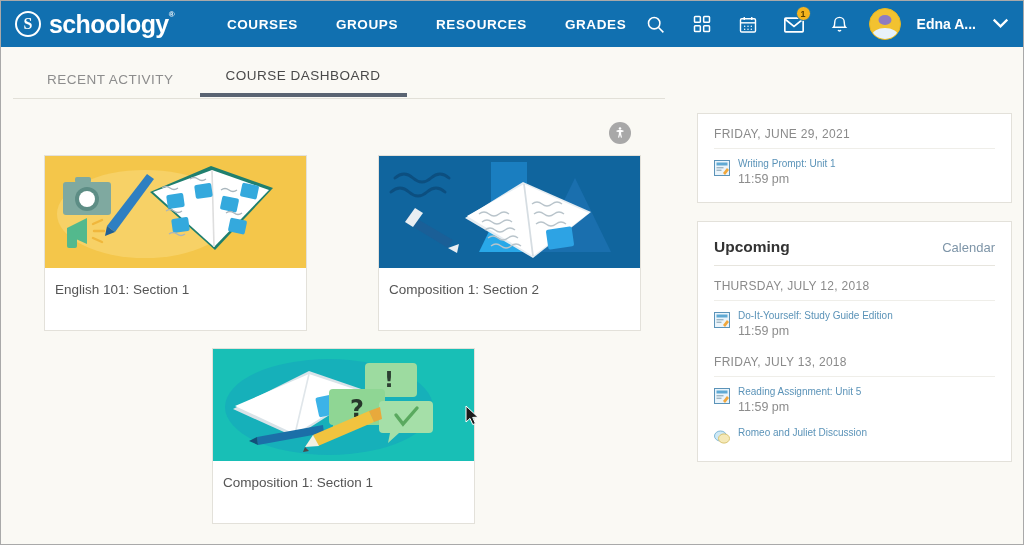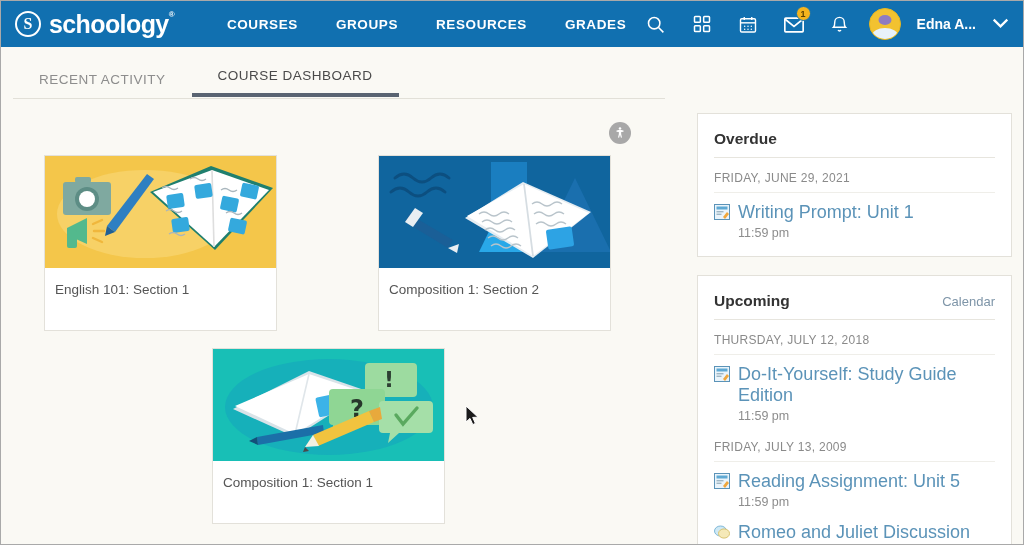--- a/index.html
+++ b/index.html
@@ -91,21 +91,21 @@
   }
   .chev { cursor: pointer; padding: 0 8px; }
 
   
   .tabsrow {
     position: absolute; top: 46px; left: 0;
     width: 1024px; height: 52px;
     background: #faf9f4;
   }
   .tabs {
-    position: absolute; left: 12px; top: 12px;
+    position: absolute; left: 20px; top: 12px;
     display: flex; align-items: flex-end; height: 38px;
   }
   .tab {
     font-size: 13.5px; letter-spacing: 0.5px;
     color: #8d8d8d; padding: 0 26px 10px 26px;
     cursor: pointer; white-space: nowrap;
   }
   .tab.active { color: #4a4a4a; border-bottom: 4px solid #5a6472; }
   .tabs-underline {
     position: absolute; left: 12px; top: 97px;
@@ -117,21 +117,21 @@
 
   .access-btn {
     position: absolute; right: 60px; top: 23px;
     width: 22px; height: 22px; border-radius: 50%;
     background: #a8a8a8; cursor: pointer;
     display: flex; align-items: center; justify-content: center;
   }
 
   .card {
     position: absolute;
-    width: 233px;
+    width: 263px;
     background: #ffffff;
     border: 1px solid #e3e1da;
     cursor: pointer;
   }
   .card-1 { left: 43px; top: 56px; }
   .card-2 { left: 377px; top: 56px; }
   .card-3 { left: 211px; top: 249px; }
 
   .card-img { width: 100%; height: 112px; position: relative; overflow: hidden; }
   .card-title {
@@ -153,21 +153,21 @@
   .panel-title { font-size: 15.5px; color: #333333; font-weight: bold; }
   .panel-link { font-size: 13px; color: #7e95a8; cursor: pointer; }
   .daterow {
     font-size: 12px; color: #8a8a8a; letter-spacing: 0.3px;
     padding: 13px 0 0 0;
     border-bottom: 1px solid #efeee9; padding-bottom: 7px;
   }
   .event { display: flex; gap: 8px; padding: 9px 0 4px 0; }
   .ev-icon { flex: 0 0 16px; width: 16px; height: 16px; margin-top: 2px; }
   .ev-body { display: flex; flex-direction: column; gap: 3px; }
-  .ev-name { font-size: 18px; color: #5b93b8; cursor: pointer; }
+  .ev-name { font-size: 10px; color: #5b93b8; cursor: pointer; }
   .ev-time { font-size: 12.5px; color: #8d8d8d; }
 
   .cursor { position: absolute; left: 464px; top: 404px; pointer-events: none; }
 </style>
 </head>
 <body>
 
 <div class="app">
 
   <div class="topbar">
@@ -364,23 +364,20 @@
           <path d="M92 98 l-2 5 6 -1 z" fill="#4a4a4a"></path>
         </svg>
       </div>
       <div class="card-title">Composition 1: Section 1</div>
     </div>
   </div>
 
   <div class="side">
 
     <div class="panel">
-      <div class="panel-head">
-        <span class="panel-title">Overdue</span>
-      </div>
 
       <div class="daterow">FRIDAY, JUNE 29, 2021</div>
       <div class="event">
         <span class="ev-icon">
           <svg width="16" height="16" viewBox="0 0 16 16">
             <rect x="0.5" y="0.5" width="15" height="15" fill="#eaf4fb" stroke="#5b93b8"></rect>
             <rect x="2.5" y="2.5" width="11" height="3" fill="#5fa9d4"></rect>
             <rect x="2.5" y="7" width="7" height="1.4" fill="#9fb6c4"></rect>
             <rect x="2.5" y="9.6" width="5" height="1.4" fill="#9fb6c4"></rect>
             <path d="M9 13 l4 -5 2 2 -4 5 z" fill="#f0a73c"></path>
@@ -409,21 +406,21 @@
             <rect x="2.5" y="9.6" width="5" height="1.4" fill="#9fb6c4"></rect>
             <path d="M9 13 l4 -5 2 2 -4 5 z" fill="#f0a73c"></path>
           </svg>
         </span>
         <span class="ev-body">
           <span class="ev-name">Do-It-Yourself: Study Guide Edition</span>
           <span class="ev-time">11:59 pm</span>
         </span>
       </div>
 
-      <div class="daterow">FRIDAY, JULY 13, 2009</div>
+      <div class="daterow">FRIDAY, JULY 13, 2018</div>
       <div class="event">
         <span class="ev-icon">
           <svg width="16" height="16" viewBox="0 0 16 16">
             <rect x="0.5" y="0.5" width="15" height="15" fill="#eaf4fb" stroke="#5b93b8"></rect>
             <rect x="2.5" y="2.5" width="11" height="3" fill="#5fa9d4"></rect>
             <rect x="2.5" y="7" width="7" height="1.4" fill="#9fb6c4"></rect>
             <rect x="2.5" y="9.6" width="5" height="1.4" fill="#9fb6c4"></rect>
             <path d="M9 13 l4 -5 2 2 -4 5 z" fill="#f0a73c"></path>
           </svg>
         </span>

